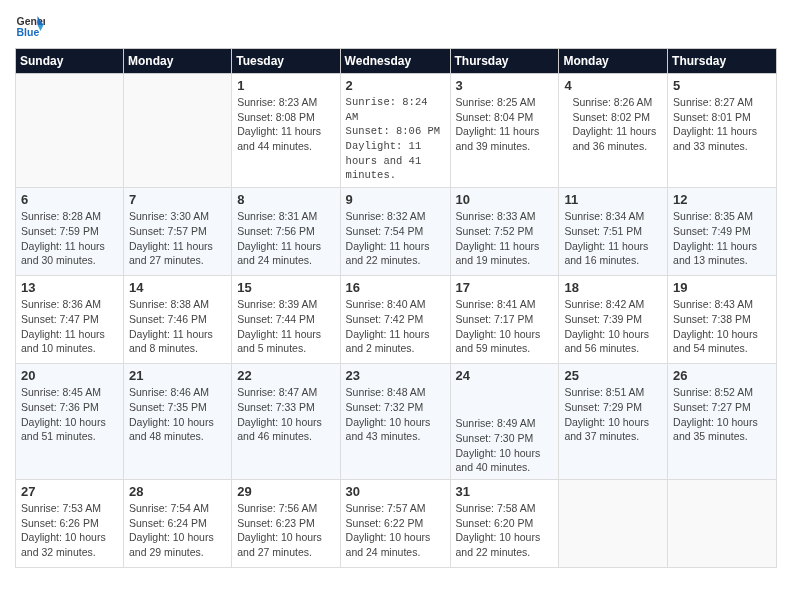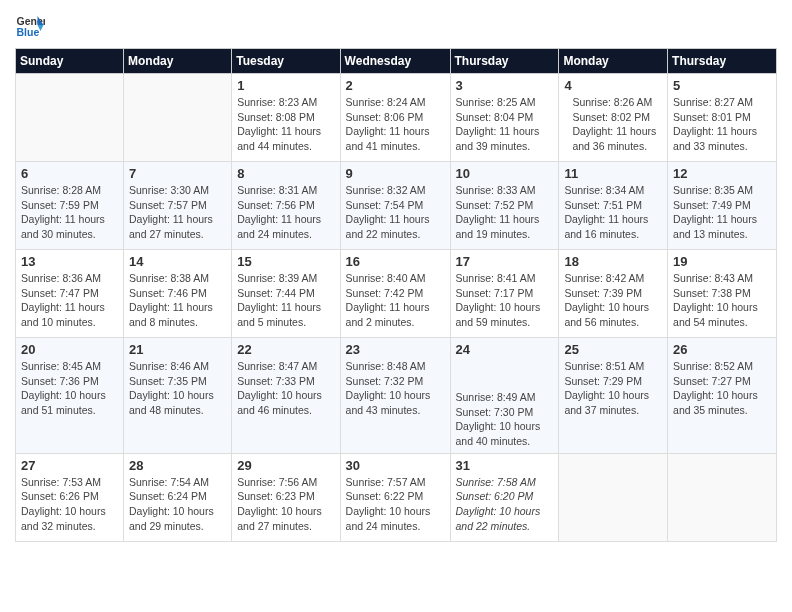--- a/index.html
+++ b/index.html
@@ -128,21 +128,21 @@
           <td class="empty"></td>
           <td class="empty"></td>
           <td>
             <div class="day-num">1</div>
             <div class="day-detail" style="white-space: pre-line;">Sunrise: 8:23 AM
 Sunset: 8:08 PM
 Daylight: 11 hours and 44 minutes.</div>
           </td>
           <td>
             <div class="day-num">2</div>
-            <div class="day-detail" style="white-space: pre-line;">Sunrise: 8:24 AM
+            <div class="day-detail" style="white-space: pre-line; font-family: Liberation Mono, monospace;">Sunrise: 8:24 AM
 Sunset: 8:06 PM
 Daylight: 11 hours and 41 minutes.</div>
           </td>
           <td>
             <div class="day-num">3</div>
             <div class="day-detail" style="white-space: pre-line;">Sunrise: 8:25 AM
 Sunset: 8:04 PM
 Daylight: 11 hours and 39 minutes.</div>
           </td>
           <td>
@@ -310,21 +310,21 @@
 Daylight: 10 hours and 27 minutes.</div>
           </td>
           <td>
             <div class="day-num">30</div>
             <div class="day-detail" style="white-space: pre-line;">Sunrise: 7:57 AM
 Sunset: 6:22 PM
 Daylight: 10 hours and 24 minutes.</div>
           </td>
           <td>
             <div class="day-num">31</div>
-            <div class="day-detail" style="white-space: pre-line; font-style: italic;">Sunrise: 7:58 AM
+            <div class="day-detail" style="white-space: pre-line;">Sunrise: 7:58 AM
 Sunset: 6:20 PM
 Daylight: 10 hours and 22 minutes.</div>
           </td>
           <td class="empty"></td>
           <td class="empty"></td>
         </tr>
       </tbody>
   </table>
 </div>
 

